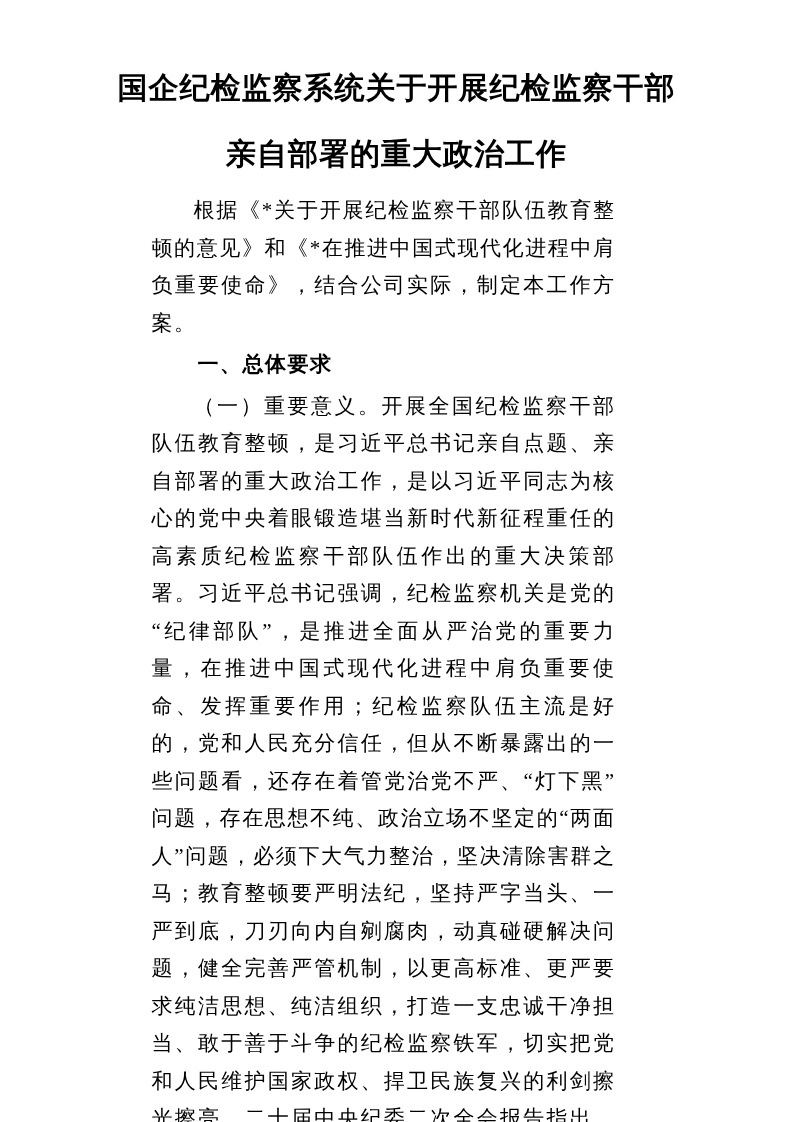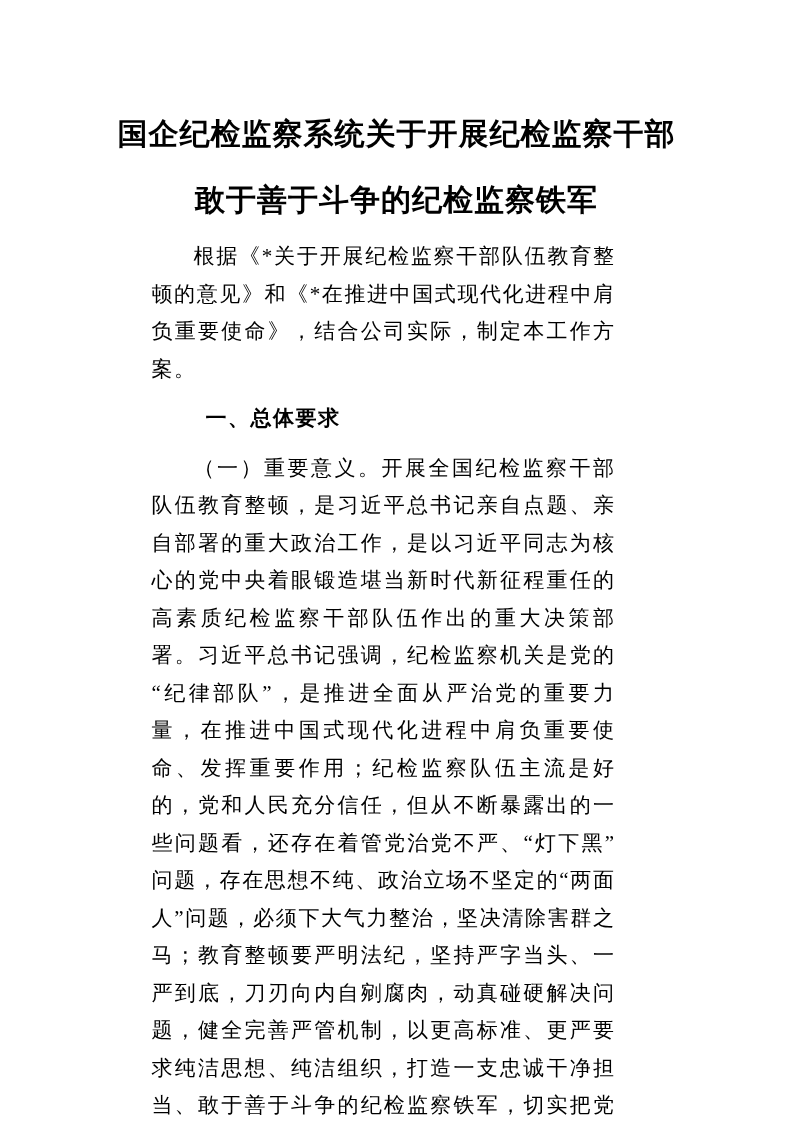--- a/index.html
+++ b/index.html
@@ -7,21 +7,21 @@
     padding: 0;
     background: #ffffff;
   }
   .page {
     position: relative;
     width: 680px;
     height: 1122px;
     margin: 0 auto;
     background: #ffffff;
     box-sizing: border-box;
-    padding-top: 101px;
+    padding-top: 55px;
     overflow: hidden;
     font-family: "Liberation Serif", "DejaVu Serif", serif;
     color: #000000;
   }
   .doc-title {
     margin: 0;
     padding: 0 60px;
     text-align: center;
     font-family: "Liberation Sans", "DejaVu Sans", sans-serif;
     font-weight: 700;
@@ -37,36 +37,36 @@
     line-height: 37.5px;
     letter-spacing: 1.5px;
     text-align: justify;
     color: #000000;
   }
   .body-para {
     margin: 0;
     text-indent: 2em;
   }
   .section-heading {
-    margin: 12px;
+    margin: 4px;
     font-size: 21px;
     line-height: 37.5px;
     font-weight: 700;
     text-indent: 2em;
     font-family: "Liberation Serif", "DejaVu Serif", serif;
     letter-spacing: 1.5px;
   }
 </style>
 </head>
 <body>
 
 <div class="page">
   <h1 class="doc-title">
     <span class="title-line">国企纪检监察系统关于开展纪检监察干部</span>
-    <span class="title-line">敢于善于斗争的纪检监察铁军</span>
+    <span class="title-line">亲自部署的重大政治工作</span>
   </h1>
 
   <div class="doc-body">
     <p class="body-para">根据《*关于开展纪检监察干部队伍教育整顿的意见》和《*在推进中国式现代化进程中肩负重要使命》，结合公司实际，制定本工作方案。</p>
 
     <h2 class="section-heading">一、总体要求</h2>
 
     <p class="body-para">（一）重要意义。开展全国纪检监察干部队伍教育整顿，是习近平总书记亲自点题、亲自部署的重大政治工作，是以习近平同志为核心的党中央着眼锻造堪当新时代新征程重任的高素质纪检监察干部队伍作出的重大决策部署。习近平总书记强调，纪检监察机关是党的“纪律部队”，是推进全面从严治党的重要力量，在推进中国式现代化进程中肩负重要使命、发挥重要作用；纪检监察队伍主流是好的，党和人民充分信任，但从不断暴露出的一些问题看，还存在着管党治党不严、“灯下黑”问题，存在思想不纯、政治立场不坚定的“两面人”问题，必须下大气力整治，坚决清除害群之马；教育整顿要严明法纪，坚持严字当头、一严到底，刀刃向内自剜腐肉，动真碰硬解决问题，健全完善严管机制，以更高标准、更严要求纯洁思想、纯洁组织，打造一支忠诚干净担当、敢于善于斗争的纪检监察铁军，切实把党和人民维护国家政权、捍卫民族复兴的利剑擦光擦亮。二十届中央纪委二次全会报告指出，要结合主题教育扎实开展全国纪检监</p>
   </div>
 </div>

